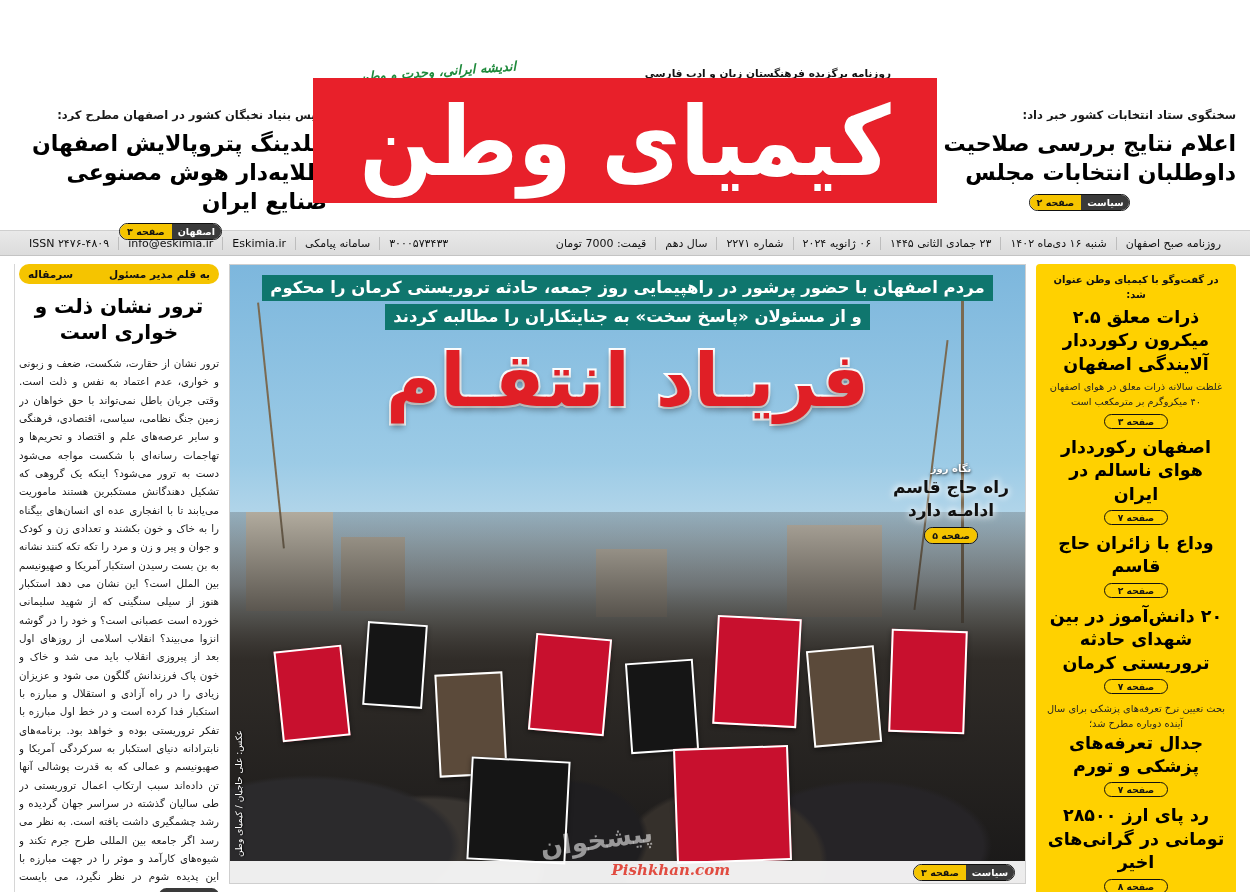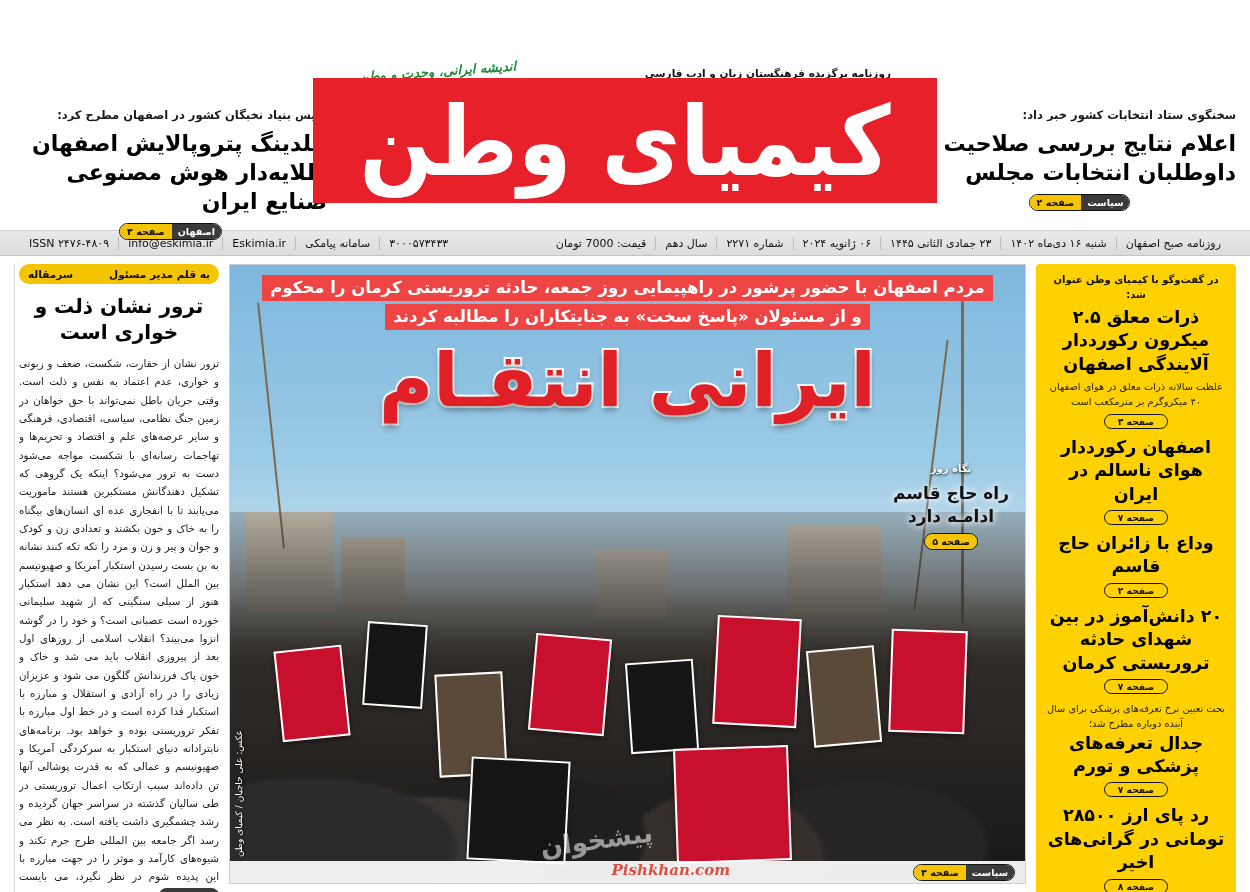--- a/index.html
+++ b/index.html
@@ -135,36 +135,36 @@
   }
   .placard{position:absolute;background:#c8102e;border:2px solid #fff;box-shadow:0 2px 5px rgba(0,0,0,.45);}
   .placard.dark{background:#151515;}
   .placard.port{background:#5b4a3a;}
 
   .photo-overlay-headline{
     position:absolute;top:10px;left:10px;right:10px;text-align:center;
     z-index:5;
   }
   .ohl-line{
-    display:inline-block;background:#ef4444;color:#fff;font-weight:bold;
+    display:inline-block;background:#0f766e;color:#fff;font-weight:bold;
     font-size:16.5px;line-height:1.45;padding:1px 8px;margin-bottom:3px;
     box-decoration-break:clone;
   }
   .mega{
     position:absolute;top:72px;left:0;right:0;text-align:center;z-index:6;
     font-size:74px;font-weight:bold;color:#e01f26;letter-spacing:2px;
     -webkit-text-stroke:4px #ffffff;
     paint-order:stroke fill;
     text-shadow:0 4px 6px rgba(0,0,0,.35);
   }
   .day-look{
     position:absolute;right:10px;top:198px;width:128px;z-index:7;text-align:center;
   }
   .day-look .dl-tag{
-    font-size:10px;color:#fff;font-weight:bold;text-shadow:0 1px 3px #000;margin-bottom:8px;
+    font-size:10px;color:#fff;font-weight:bold;text-shadow:0 1px 3px #000;margin-bottom:2px;
   }
   .day-look .dl-t{
     font-size:17px;font-weight:bold;color:#111;line-height:1.35;
     text-shadow:0 0 6px rgba(255,255,255,.95),0 0 10px rgba(255,255,255,.85);
   }
   .day-look .dl-badge{margin-top:5px;display:flex;justify-content:center;}
   .photo-credit{
     position:absolute;left:4px;bottom:26px;z-index:7;
     writing-mode:vertical-rl;transform:rotate(180deg);
     font-size:9px;color:#fff;text-shadow:0 1px 2px #000;letter-spacing:.3px;
@@ -337,21 +337,21 @@
         <div class="placard port" style="left:73%;top:62%;width:8%;height:15%;transform:rotate(-5deg);"></div>
         <div class="placard" style="left:83%;top:59%;width:9%;height:16%;transform:rotate(2deg);"></div>
         <div class="placard" style="left:56%;top:78%;width:14%;height:18%;transform:rotate(-2deg);"></div>
         <div class="placard dark" style="left:30%;top:80%;width:12%;height:16%;transform:rotate(3deg);"></div>
 
         <div class="photo-overlay-headline">
           <div><span class="ohl-line">مردم اصفهان با حضور پرشور در راهپیمایی روز جمعه، حادثه تروریستی کرمان را محکوم</span></div>
           <div><span class="ohl-line">و از مسئولان «پاسخ سخت» به جنایتکاران را مطالبه کردند</span></div>
         </div>
 
-        <div class="mega">ایرانی انتقـام</div>
+        <div class="mega">فریـاد انتقـام</div>
 
         <div class="day-look">
           <div class="dl-tag">نگاه روز</div>
           <div class="dl-t">راه حاج قاسم ادامـه دارد</div>
           <div class="dl-badge">
             <span class="badge">
               <span class="b-pg">صفحه ۵</span>
             </span>
           </div>
         </div>

